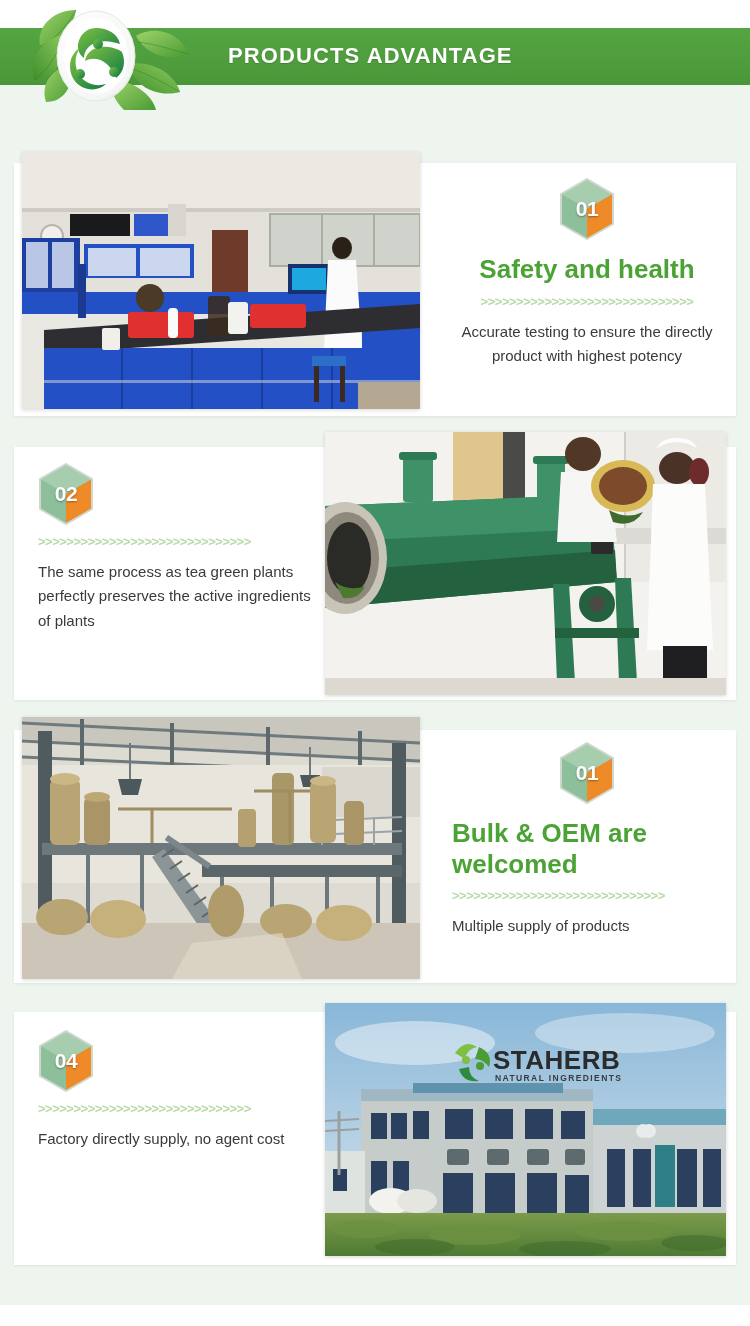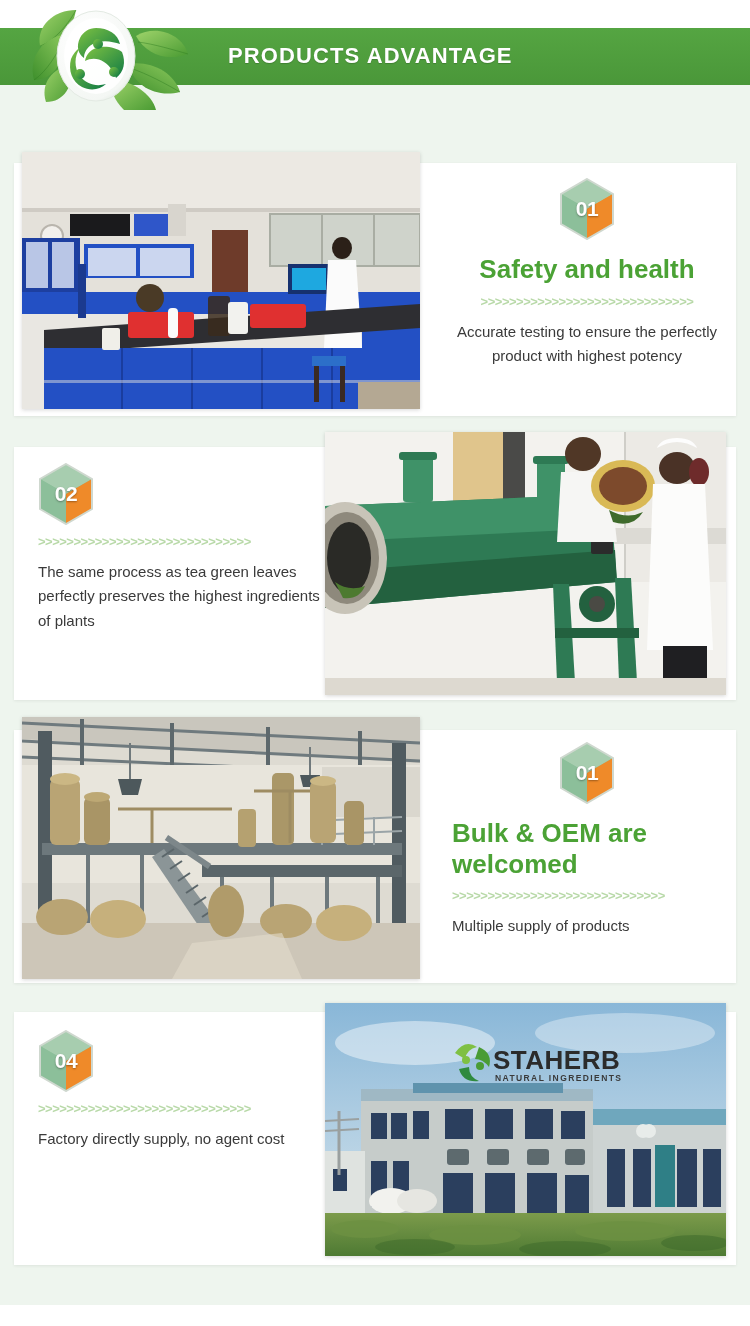--- a/index.html
+++ b/index.html
@@ -283,38 +283,38 @@
         <path d="M28 1 L54 16 L54 46 L28 61 Z" fill="#ef8a29"></path>
         <path d="M28 1 L54 16 L28 31 L2 16 Z" fill="#a7cdaf"></path>
         <path d="M28 31 L54 16 L54 46 L28 61 Z" fill="#ef8a29"></path>
         <path d="M2 16 L28 31 L28 61 L2 46 Z" fill="#8cbf9a" opacity=".9"></path>
         <polygon points="28,1 54,16 54,46 28,61 2,46 2,16" fill="none" stroke="#cfd8cf" stroke-width="2"></polygon>
       </svg>
       <div class="num">01</div>
     </div>
     <div class="card-title">Safety and health</div>
     <div class="chev-row">&gt;&gt;&gt;&gt;&gt;&gt;&gt;&gt;&gt;&gt;&gt;&gt;&gt;&gt;&gt;&gt;&gt;&gt;&gt;&gt;&gt;&gt;&gt;&gt;&gt;&gt;&gt;&gt;&gt;&gt;</div>
-    <div class="card-desc">Accurate testing to ensure the perfectly product with highest potency</div>
+    <div class="card-desc">Accurate testing to ensure the directly product with highest potency</div>
   </div>
 
   <div class="card" id="card2"></div>
 
   <div class="textblock" id="text2">
     <div class="badge t-badge-left">
       <svg width="56" height="62" viewBox="0 0 56 62">
         <polygon points="28,1 54,16 54,46 28,61 2,46 2,16" fill="#8cbf9a"></polygon>
         <path d="M28 1 L54 16 L28 31 L2 16 Z" fill="#a7cdaf"></path>
         <path d="M28 31 L54 16 L54 46 L28 61 Z" fill="#ef8a29"></path>
         <path d="M2 16 L28 31 L28 61 L2 46 Z" fill="#8cbf9a" opacity=".9"></path>
         <polygon points="28,1 54,16 54,46 28,61 2,46 2,16" fill="none" stroke="#cfd8cf" stroke-width="2"></polygon>
       </svg>
       <div class="num">02</div>
     </div>
     <div class="chev-row">&gt;&gt;&gt;&gt;&gt;&gt;&gt;&gt;&gt;&gt;&gt;&gt;&gt;&gt;&gt;&gt;&gt;&gt;&gt;&gt;&gt;&gt;&gt;&gt;&gt;&gt;&gt;&gt;&gt;&gt;</div>
-    <div class="card-desc">The same process as tea green leaves perfectly preserves the highest ingredients of plants</div>
+    <div class="card-desc">The same process as tea green plants perfectly preserves the active ingredients of plants</div>
   </div>
 
   <div class="photo" id="photo2">
     <svg viewBox="0 0 401 263" preserveAspectRatio="none">
       <rect width="401" height="263" fill="#f3f2ee"></rect>
 
       <rect x="128" y="0" width="66" height="92" fill="#e0c58c"></rect>
       <rect x="178" y="0" width="22" height="92" fill="#4a4a48"></rect>
       <rect x="300" y="0" width="101" height="150" fill="#eceae5"></rect>
       <line x1="300" y1="0" x2="300" y2="150" stroke="#cfcec8" stroke-width="2"></line>

